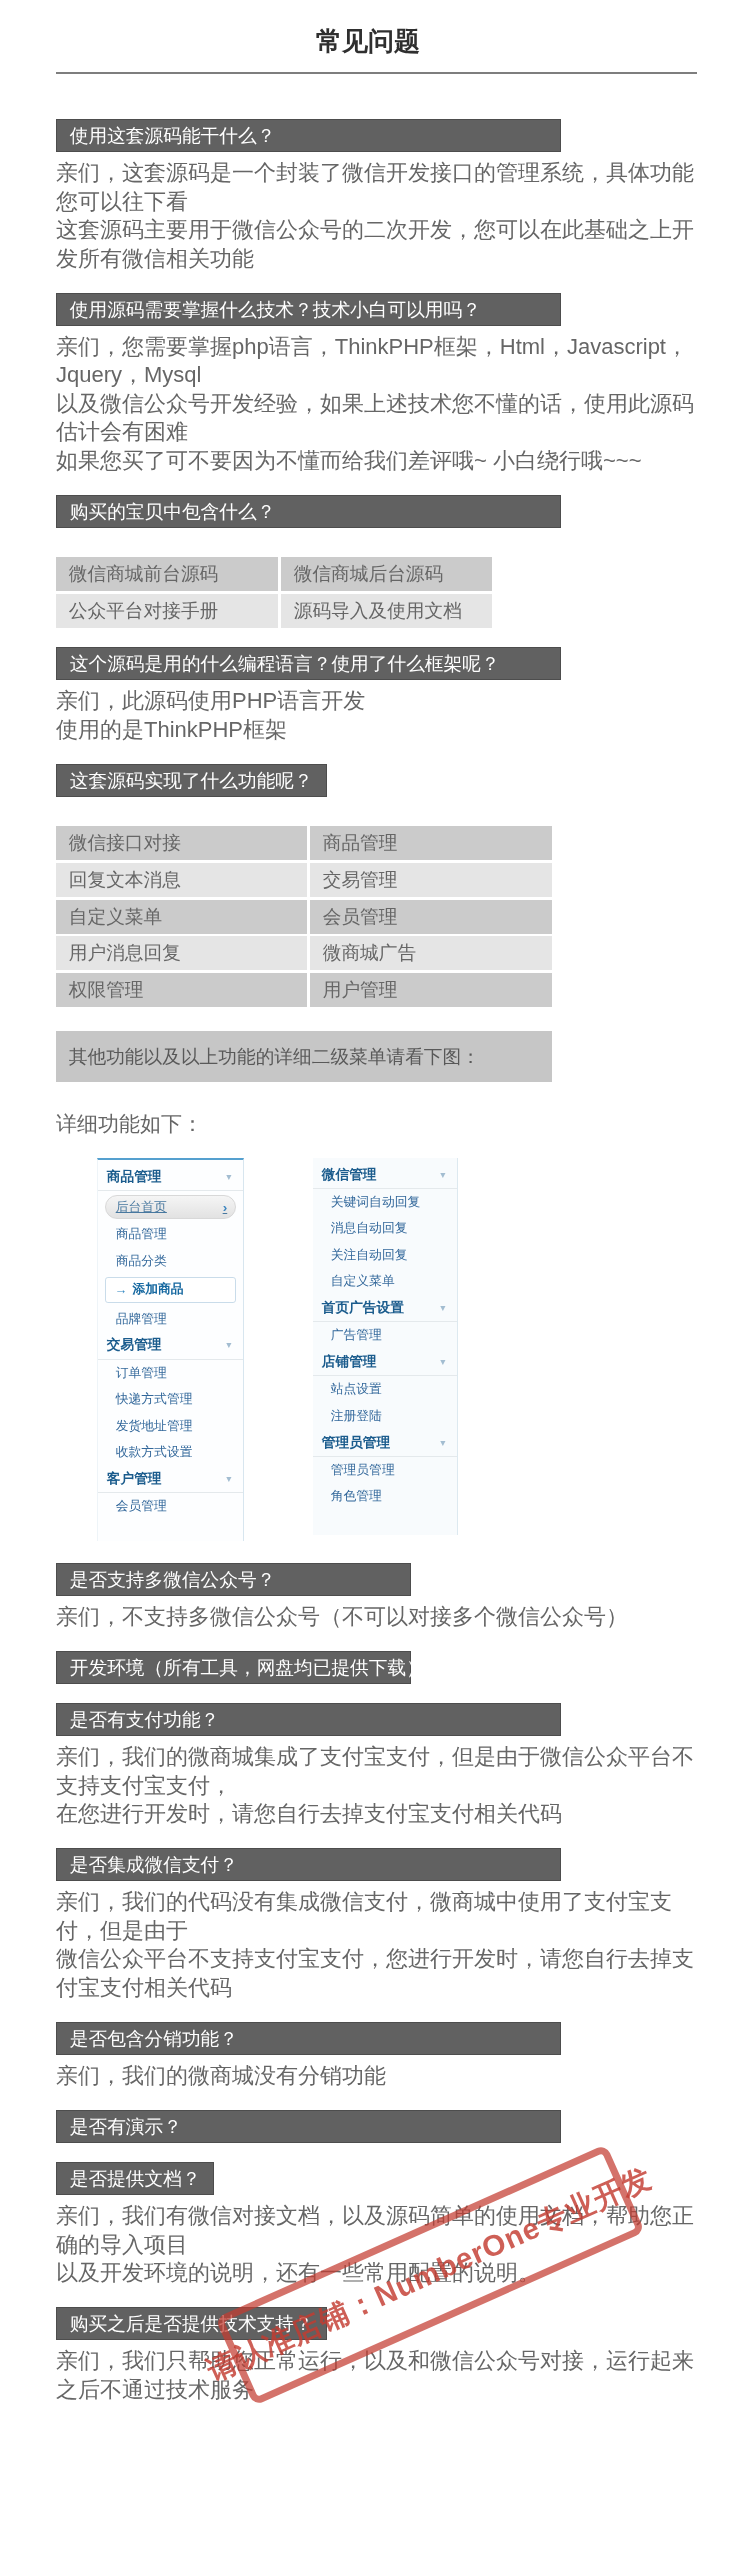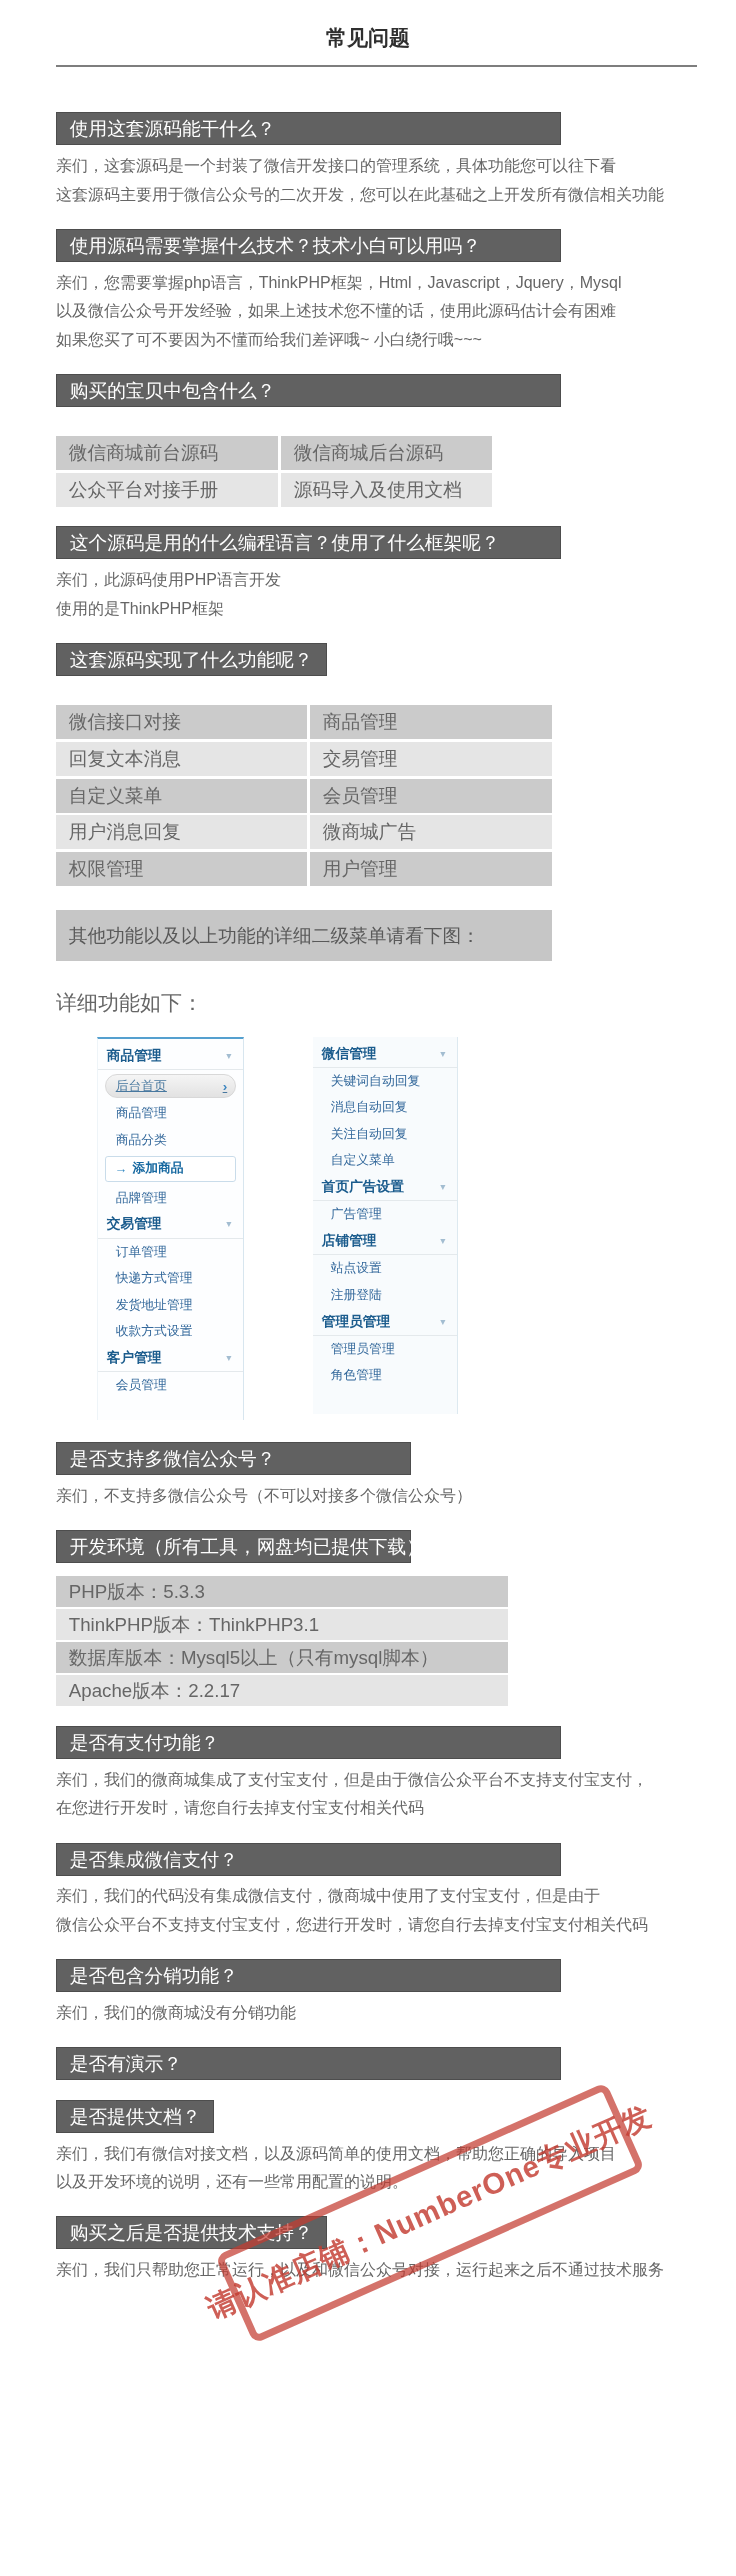--- a/index.html
+++ b/index.html
@@ -2,31 +2,31 @@
 <html><head>
 <meta charset="utf-8">
 <style>
   * { box-sizing: border-box; }
   html,body { margin:0; padding:0; }
   body {
     width:736px; height:2576px; overflow:hidden; position:relative;
     background:#ffffff; color:#666;
     font-family:"Liberation Sans","DejaVu Sans",sans-serif;
   }
-  .title { margin:23.6px 0 13.7px; text-align:center; font-size:21px; font-weight:600; color:#2f2f2f; }
+  .title { margin:23.6px 0 13.7px; text-align:center; font-size:26px; font-weight:600; color:#2f2f2f; }
   .rule { border:0; border-top:2px solid #7e7e7e; margin:0 39px 0 56px; }
   .content { padding:0 29.5px 0 56px; }
 
   .qa { margin-top:19.6px; }
   .qa.first { margin-top:45px; }
   .qa-h { display:inline-block; background:#616161; border:1px solid #4d4d4d; color:#fff;
           font-size:18.7px; line-height:31px; padding:0 12.8px; white-space:nowrap; }
   .w-a { width:505px; }
   .w-b { width:355px; }
-  .qa-b { margin-top:6.9px; font-size:16px; line-height:28.5px; color:#666; }
+  .qa-b { margin-top:6.9px; font-size:22px; line-height:28.5px; color:#666; }
 
   .grid { display:grid; gap:2.9px; margin-top:29px; font-size:18.7px; color:#666; background:#fff; }
   .g-444 { width:436px; grid-template-columns:222px 211px; }
   .g-505 { width:496px; grid-template-columns:251px 242px; }
   .cell { height:34px; line-height:34px; padding:0 12.8px; white-space:nowrap; overflow:hidden; }
   .dark { background:#cbcbcb; }
   .light { background:#e5e5e5; }
 
   .devlist { margin-top:13.7px; width:452px; display:grid; gap:2px; font-size:18.7px; }
   .devlist .cell { height:31px; line-height:31px; }
@@ -186,26 +186,20 @@
 
   <div class="qa">
     <div class="qa-h w-b">是否支持多微信公众号？</div>
     <div class="qa-b">
       <div>亲们，不支持多微信公众号（不可以对接多个微信公众号）</div>
     </div>
   </div>
 
   <div class="qa">
     <div class="qa-h w-b">开发环境（所有工具，网盘均已提供下载）</div>
-    <div class="devlist">
-      <div class="cell dark">PHP版本：5.3.3</div>
-      <div class="cell light">ThinkPHP版本：ThinkPHP3.1</div>
-      <div class="cell dark">数据库版本：Mysql5以上（只有mysql脚本）</div>
-      <div class="cell light">Apache版本：2.2.17</div>
-    </div>
   </div>
 
   <div class="qa">
     <div class="qa-h w-a">是否有支付功能？</div>
     <div class="qa-b">
       <div>亲们，我们的微商城集成了支付宝支付，但是由于微信公众平台不支持支付宝支付，</div>
       <div>在您进行开发时，请您自行去掉支付宝支付相关代码</div>
     </div>
   </div>
 

